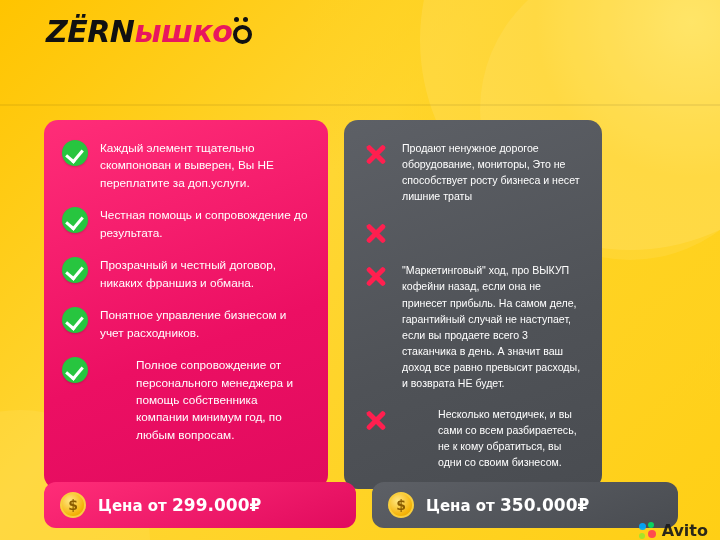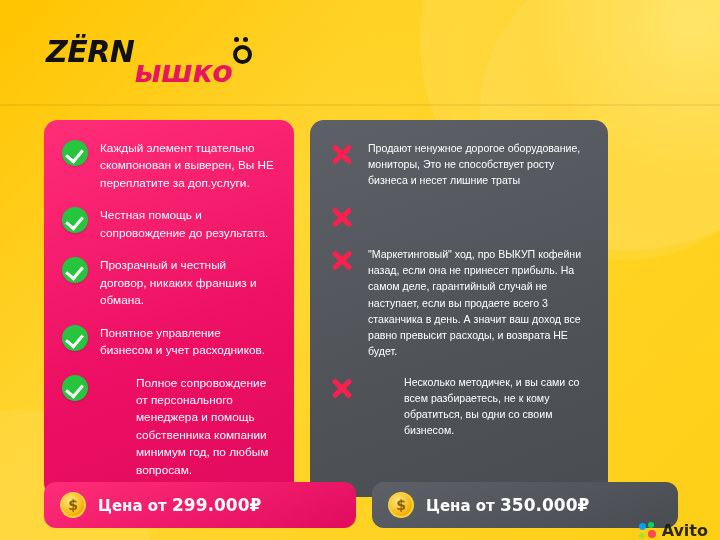--- a/index.html
+++ b/index.html
@@ -32,21 +32,20 @@
     display: flex; align-items: center;
     font-weight: bold; letter-spacing: -0.5px;
   }
   .logo .zern {
     font-size: 30px; color: #111; font-style: italic; font-weight: 800;
     font-family: "DejaVu Sans", sans-serif;
   }
   .logo .ish {
     font-size: 30px; color: #e8165f; font-style: italic; font-weight: 800;
     font-family: "DejaVu Sans", sans-serif;
-    margin-top: 40px;
   }
   .logo .ringwrap { position: relative; width: 24px; height: 30px; }
   .logo .ring {
     position: absolute; left: 1px; top: 8px;
     width: 19px; height: 19px; border: 4px solid #111; border-radius: 50%;
   }
   .logo .dot {
     position: absolute; left: 11px; top: 0px; width: 5px; height: 5px;
     background: #111; border-radius: 50%;
   }
@@ -73,26 +72,26 @@
   
   .cols {
     position: absolute; left: 44px; top: 120px;
     width: 634px; display: flex; gap: 16px;
   }
   .card {
     border-radius: 14px;
     padding: 20px 18px 18px 18px;
   }
   .card.pros {
-    width: 250px;
+    width: 284px;
     background: linear-gradient(160deg, #ff2d78 0%, #ec0f63 60%, #e10b5e 100%);
     color: #ffffff;
   }
   .card.cons {
-    width: 298px;
+    width: 258px;
     background: linear-gradient(160deg, #5d6066 0%, #4f5257 60%, #494c51 100%);
     color: #ffffff;
   }
   .row { display: flex; gap: 12px; margin-bottom: 15px; align-items: flex-start; }
   .row:last-child { margin-bottom: 0; gap: 48px; }
 
   .mark { flex: 0 0 auto; width: 26px; height: 26px; position: relative; }
   .mark.check {
     background: #27c53f; border-radius: 50%;
     box-shadow: 0 1px 2px rgba(0,0,0,0.18);

